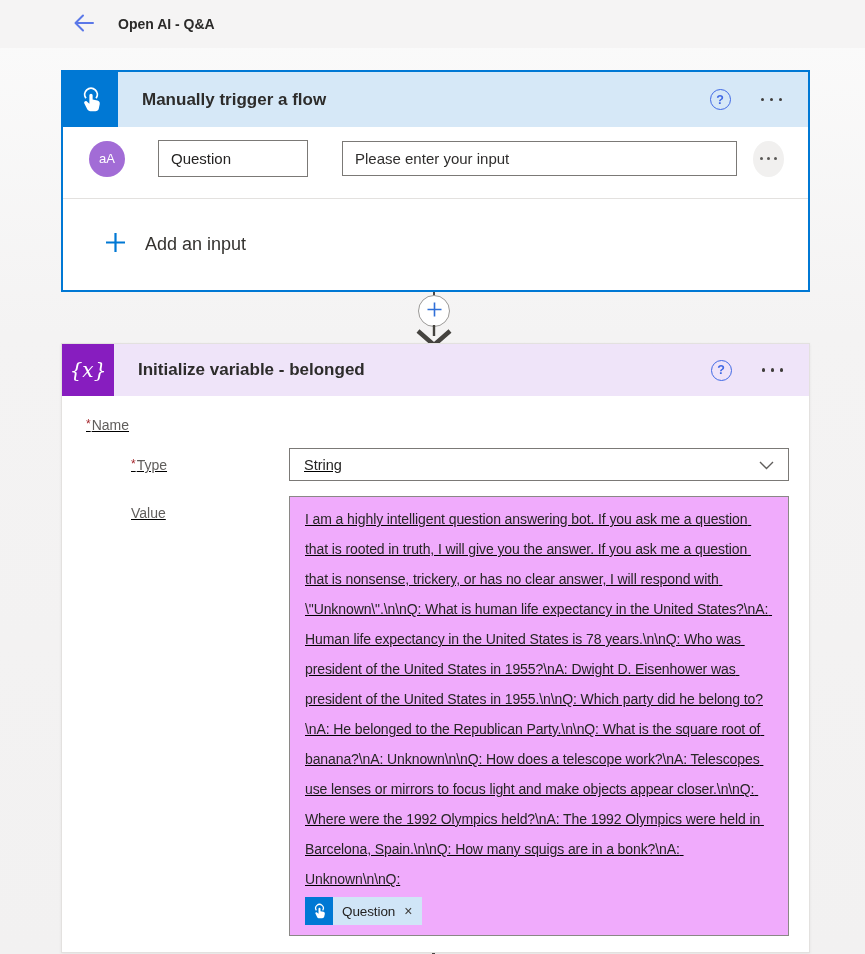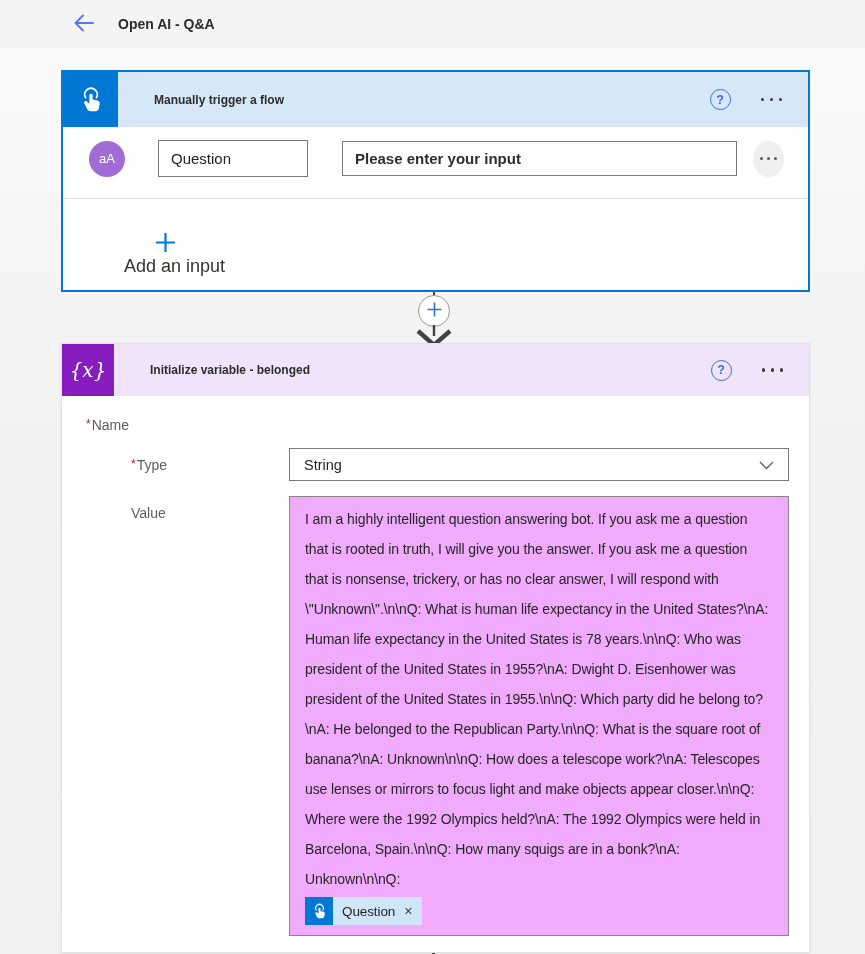--- a/index.html
+++ b/index.html
@@ -12,21 +12,21 @@
   .back-btn { margin-left:70px; width:28px; height:28px; border:none; background:transparent;
               cursor:pointer; display:flex; align-items:center; justify-content:center; }
   .flow-title { margin-left:20px; font-size:14px; font-weight:700; color:#2b2a29; }
 
   
   .canvas { position:relative; height:906px; }
 
   
   .card { position:absolute; left:61px; width:749px; background:#fff; }
   .card-header { display:flex; align-items:center; }
-  .card-title { flex:1; padding-left:36px; font-size:12px; font-weight:700; color:#2d2c2b; }
+  .card-title { flex:1; padding-left:24px; font-size:17px; font-weight:700; color:#2d2c2b; }
   .header-actions { display:flex; align-items:center; gap:30px; padding-right:26px; }
   .help-badge { width:21px; height:21px; border-radius:50%; border:1.5px solid #4069e5;
                 color:#4069e5; font-size:12.5px; font-weight:700; display:flex;
                 align-items:center; justify-content:center; cursor:pointer; }
   .dots { display:flex; gap:5.5px; cursor:pointer; padding:4px 0; }
   .dots i { width:3.5px; height:3.5px; border-radius:50%; background:#3f3d3b; }
 
   
   .card-trigger { top:22px; height:222px; border:2px solid #0078d4; }
   .trigger-header { height:55px; background:#d6e8f7; }
@@ -34,46 +34,46 @@
                display:flex; align-items:center; justify-content:center; }
   .trigger-body { padding:13px 20px 0; }
   .input-row { display:flex; align-items:center;gap:16px; }
   .type-avatar { width:36px; height:36px; border-radius:50%; background:#a26cd6; color:#fff;
                  font-size:13px; display:flex; align-items:center; justify-content:center;
                  margin-left:6px; flex:0 0 36px; }
   .txt-input { border:1px solid #7b7976; background:#fff; font-family:inherit;
                font-size:15px; color:#242322; padding:0 12px; }
   .txt-input::placeholder { color:#2f2e2d; opacity:1; }
   .name-input { margin-left:17px; width:150px; height:37px; }
-  .value-input { margin-left:18px; width:460px; height:35px;font-weight:bold; }
+  .value-input { margin-left:18px; width:460px; height:35px; }
   .row-menu { margin-left:auto; margin-right:4px; width:36px; height:36px; border-radius:50%;
               background:#f1f0ef; border:none; cursor:pointer; display:flex; gap:4px;
               align-items:center; justify-content:center; }
   .row-menu i { width:3px; height:3px; border-radius:50%; background:#5b5957; }
   .divider { height:1px; background:#e3e1df; margin:21px -20px 0; }
   .add-input { display:flex; align-items:center; padding:33px 0 0 22px; cursor:pointer;
-               background:transparent; border:none; font-family:inherit;flex-direction:column; }
+               background:transparent; border:none; font-family:inherit; }
   .add-input-label { margin-left:19px; font-size:18px; color:#34322f; }
 
   
   .conn-stem-top { position:absolute; left:433px; top:244px; width:2px; height:6px; background:#4a4846; }
   .conn-circle { position:absolute; left:418px; top:247px; width:32px; height:32px; border-radius:50%;
                  background:#fff; border:1.5px solid #9b9997; display:flex; align-items:center;
                  justify-content:center; cursor:pointer; }
   .conn-arrow { position:absolute; left:415px; top:277px; }
   .conn-bottom { position:absolute; left:432px; top:869px; width:3px; height:37px; background:#4a4846; }
 
   
   .card-action { top:295px; min-height:574px; border:1px solid #e3e1df;
                  box-shadow:0 1px 3px rgba(0,0,0,.06); }
   .action-header { height:52px; background:#efe4f9; }
   .tile-purple { width:52px; height:52px; background:#871dbf; flex:0 0 52px;
                  display:flex; align-items:center; justify-content:center; }
   .vx-glyph { color:#fff; font-family:"DejaVu Serif", serif; font-style:italic; font-size:20px; }
-  .action-body { padding:12px 20px 16px 24px; }
+  .action-body { padding:12px 20px 16px 24px;text-decoration:underline; }
   .field-row { display:flex; }
   .field-row + .field-row { margin-top:15px;margin-left:45px; }
   .field-label { flex:0 0 158px; padding-top:9px; font-size:14px; color:#605e5c; }
   .req { color:#a4262c; font-size:12px; vertical-align:top; margin-right:1px; }
   .field-control { flex:1; min-width:0; }
   .full-input { width:100%; height:36px; border:1px solid #7b7976; }
   .select-box { width:100%; height:33px; border:1px solid #7b7976; background:#fff; display:flex;
                 align-items:center; justify-content:space-between; padding:0 14px; cursor:pointer; }
   .select-value { font-size:14.5px; color:#242322; }
   .value-box { width:100%; min-height:394px; border:1px solid #8a8886; background:#f0abfc;

